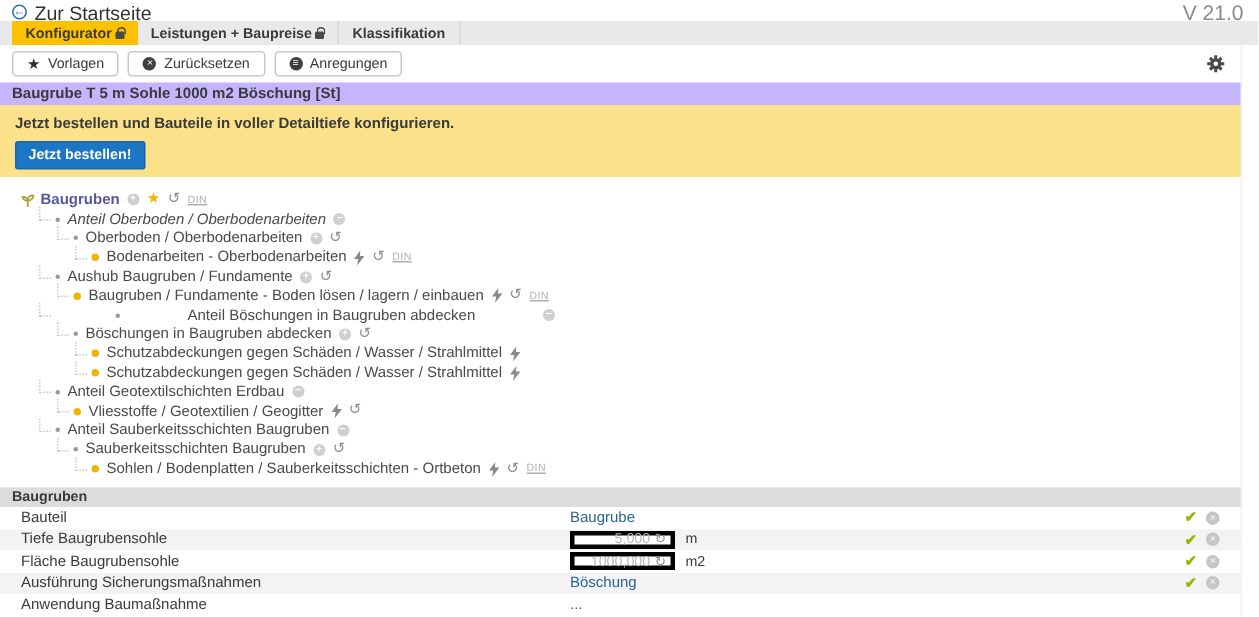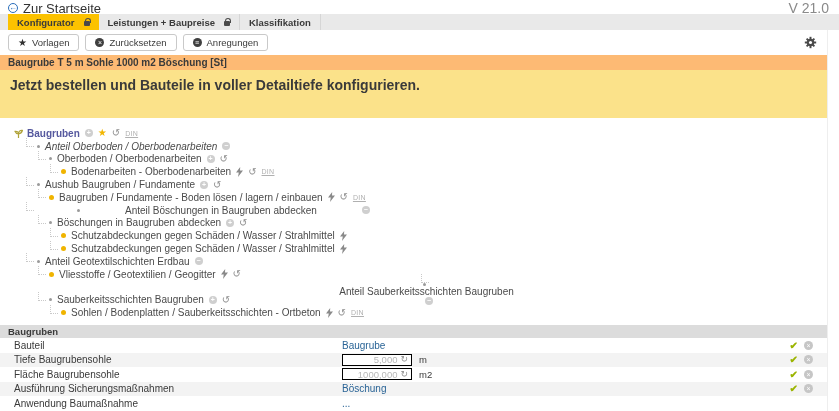--- a/index.html
+++ b/index.html
@@ -9,46 +9,46 @@
   
   .topbar { height:14px; display:flex; align-items:center; padding:2px 10px 0 8px; }
   .back-link { display:flex; align-items:center; gap:5px; cursor:pointer; }
   .back-circle { width:10px; height:10px; border:1px solid #2a6ebb; border-radius:50%;
     color:#2a6ebb; font-size:8px; line-height:8px; display:flex; align-items:center; justify-content:center; }
   .back-label { font-size:13px; color:#333; }
   .version { margin-left:auto; font-size:14px; color:#8a8a8a; }
 
   
   .tabbar { height:16px; background:#e9e9e9; display:flex; align-items:stretch; padding-left:8px; }
-  .tab { display:flex; align-items:center; gap:9px; padding:0 9px; font-size:9.5px; font-weight:700;
+  .tab { display:flex; align-items:center; gap:2px; padding:0 9px; font-size:9.5px; font-weight:700;
     color:#3a3a3a; border-right:1px solid #d6d6d6; cursor:pointer; }
   .tab.active { background:#fcc200; border-right:none; }
   .lock { position:relative; width:6px; height:5px; background:#4a4a4a; border-radius:1px; margin-top:2px; }
   .lock::before { content:''; position:absolute; top:-3px; left:1px; width:4px; height:4px;
     border:1px solid #4a4a4a; border-bottom:none; border-radius:3px 3px 0 0; }
 
   
   .content { width:828px; border-right:1px solid #eee; }
 
   
   .toolbar { height:25px; background:#fff; display:flex; align-items:center; padding:0 10px 0 8px; }
   .tbtn { display:flex; align-items:center; gap:5px; border:1px solid #c9c9c9; border-radius:3px;
     background:#fff; height:17px; padding:0 9px; margin-right:6px; font-size:9.5px; color:#3a3a3a; cursor:pointer; }
   .tbtn .star { color:#2f2f2f; font-size:10px; }
   .circ-dark { width:9px; height:9px; border-radius:50%; background:#3f3f3f; color:#fff;
     font-size:7px; line-height:9px; text-align:center; display:inline-block; }
   .gear { margin-left:auto; cursor:pointer; display:flex; }
 
   
-  .titlebar { height:15px; background:#fdba74; display:flex; align-items:center;
+  .titlebar { height:15px; background:#c4b5fd; display:flex; align-items:center;
     padding-left:8px; font-size:10px; font-weight:700; color:#3a3a3a; }
 
   
   .banner { height:48px; background:#fbe28a; padding:7px 0 0 10px; }
-  .banner-text { font-size:14px; font-weight:700; color:#3a3a3a; }
+  .banner-text { font-size:10px; font-weight:700; color:#3a3a3a; }
   .banner-btn { margin-top:6px; display:inline-block; background:#1d76c4; border:1px solid #1666ab;
     color:#fff; font-size:9.5px; font-weight:700; padding:3px 8px; border-radius:2px; cursor:pointer; }
 
   
   .tree { height:207px; background:#fff; padding:9px 0 0 8px; overflow:hidden; }
   .tree-row { display:flex; align-items:center; height:12.8px; font-size:10px; color:#4a4a4a; cursor:pointer; }
   .tree-row .conn { width:8px; height:9px; border-left:1px dotted #c9c9c9; border-bottom:1px dotted #c9c9c9;
     margin:-7px 3px 0 0; flex:none; }
   .root-label { color:#55589e; font-weight:700; }
   .bullet-dot { width:3px; height:3px; border-radius:50%; background:#9a9a9a; margin-right:5px; flex:none; }
@@ -61,24 +61,24 @@
   .ico-star { color:#f2b600; font-size:10px; line-height:10px; }
   .ico-hist { color:#8f8f8f; font-size:10px; line-height:10px; }
   .ico-din { color:#b0b0b0; font-size:7px; text-decoration:underline; letter-spacing:.3px; }
 
   
   .tbl-header { height:13px; background:#dcdcdc; display:flex; align-items:center;
     padding-left:8px; font-size:9.5px; font-weight:700; color:#3a3a3a; }
   .tbl-row { height:14.5px; display:flex; align-items:center; padding:0 14px; font-size:10px; }
   .tbl-row:nth-child(odd) { background:#fff; }
   .tbl-row:nth-child(even) { background:#f3f3f3; }
-  .tbl-label { width:328px; flex:none; color:#3a3a3a; }
+  .tbl-label { width:366px; flex:none; color:#3a3a3a; }
   .tbl-link { color:#2a6496; cursor:pointer; }
   .tbl-ellipsis { color:#2a6496; }
-  .inputbox { width:70px; height:12px; background:#fff; border:1px solid #000000; display:flex;
+  .inputbox { width:70px; height:12px; background:#fff; border:3px solid #000000; display:flex;
     align-items:center; justify-content:flex-end; gap:3px; padding:0 3px; }
   .inputbox .val { color:#b8b8b8; font-size:9.5px; }
   .inputbox .refresh { color:#8f8f8f; font-size:9px; line-height:9px; cursor:pointer; }
   .unit { margin-left:7px; color:#3a3a3a; font-size:9.5px; }
   .status { margin-left:auto; display:flex; align-items:center; gap:6px; }
   .st-check { color:#9bb400; font-size:10px; font-weight:700; }
   .st-remove { width:9px; height:9px; border-radius:50%; background:#c6c6c6; color:#fff;
     font-size:7px; line-height:9px; text-align:center; cursor:pointer; }
   .bottom-strip { height:3px; background:#ededed; }
 </style>
@@ -137,20 +137,21 @@
         </svg>
       </span>
     </div>
 
     <div class="titlebar">
       <span>Baugrube T 5 m Sohle 1000 m2 Böschung [St]</span>
     </div>
 
     <div class="banner">
       <div class="banner-text">Jetzt bestellen und Bauteile in voller Detailtiefe konfigurieren.</div>
+      <div class="banner-btn">Jetzt bestellen!</div>
     </div>
 
     <div class="tree">
         <div class="tree-row" style="padding-left: 6px;">
           <span class="sprout">
             <svg width="9" height="9" viewBox="0 0 9 9">
               <path d="M4.5 9 L4.5 5 C4.5 3 3 2 1 2.4 C1.6 4.2 3 4.8 4.5 5 M4.5 5 C4.5 2.6 6 1 8.4 1.4 C8 3.6 6.4 4.6 4.5 5" stroke="#b0a33a" stroke-width="1.2" fill="none"></path>
             </svg>
           </span>
           <span class="node-label root-label">Baugruben</span>
@@ -282,21 +283,21 @@
           <span class="node-label">Vliesstoffe / Geotextilien / Geogitter</span>
           <span class="tico">
             <svg width="7" height="10" viewBox="0 0 7 10">
               <polygon points="4.2,0 0,5.6 2.8,5.6 2,10 7,3.6 4,3.6" fill="#8a8a8a"></polygon>
             </svg>
           </span>
           <span class="tico">
             <span class="ico-hist">↺</span>
           </span>
         </div>
-        <div class="tree-row" style="padding-left: 18px; flex-direction: column;">
+        <div class="tree-row" style="padding-left: 18px;">
           <span class="conn"></span>
           <span class="bullet-dot"></span>
           <span class="node-label">Anteil Sauberkeitsschichten Baugruben</span>
           <span class="tico">
             <span class="circ-lite">−</span>
           </span>
         </div>
         <div class="tree-row" style="padding-left: 30px;">
           <span class="conn"></span>
           <span class="bullet-dot"></span>

